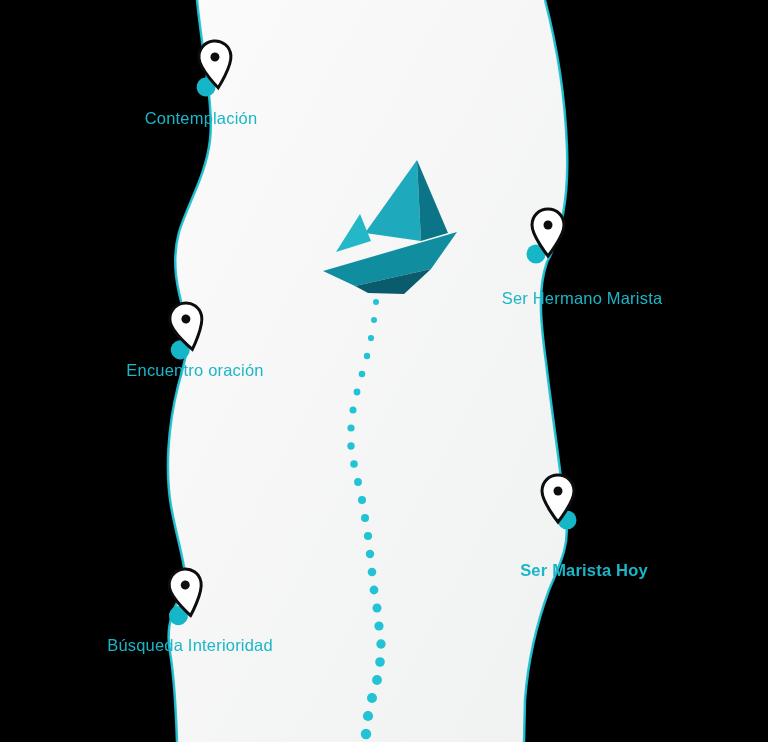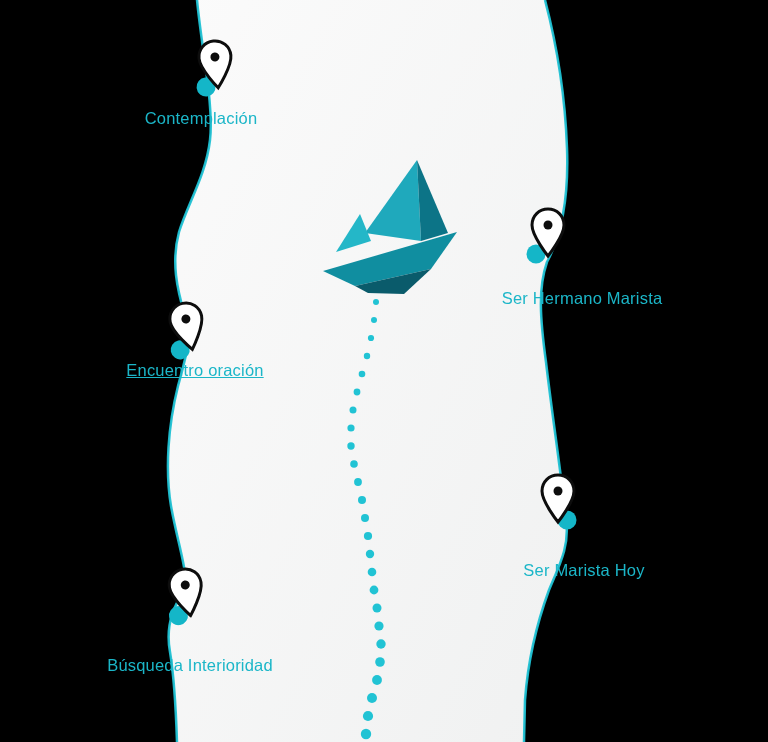--- a/index.html
+++ b/index.html
@@ -15,25 +15,25 @@
   .stop-label{
     position:absolute;color:var(--accent);font-size:16.5px;font-weight:400;
     white-space:nowrap;text-align:center;letter-spacing:.2px;
   }
   
   #stop-0 .pin{position:absolute;left:192px;top:38px;transform:rotate(-6deg);}
   #stop-0 .stop-label{left:120px;top:109px;width:162px;}
   #stop-1 .pin{position:absolute;left:524px;top:206px;}
   #stop-1 .stop-label{left:492px;top:289px;width:180px;}
   #stop-2 .pin{position:absolute;left:164px;top:300px;transform:rotate(-12deg);}
-  #stop-2 .stop-label{left:105px;top:361px;width:180px;text-decoration:underline;}
+  #stop-2 .stop-label{left:105px;top:361px;width:180px;}
   #stop-3 .pin{position:absolute;left:534px;top:472px;}
-  #stop-3 .stop-label{left:494px;top:561px;width:180px;}
+  #stop-3 .stop-label{left:494px;top:561px;width:180px;font-weight:bold;}
   #stop-4 .pin{position:absolute;left:163px;top:566px;transform:rotate(-10deg);}
-  #stop-4 .stop-label{left:100px;top:656px;width:180px;}
+  #stop-4 .stop-label{left:100px;top:636px;width:180px;}
   .stop{left:0;top:0;width:768px;height:0;}
 </style>
 </head>
 <body>
 
 <div class="canvas">
 
   <svg class="scene" width="768" height="742" viewBox="0 0 768 742">
     <defs>
       <linearGradient id="ribbonFill" x1="0" y1="0" x2="1" y2="1">

